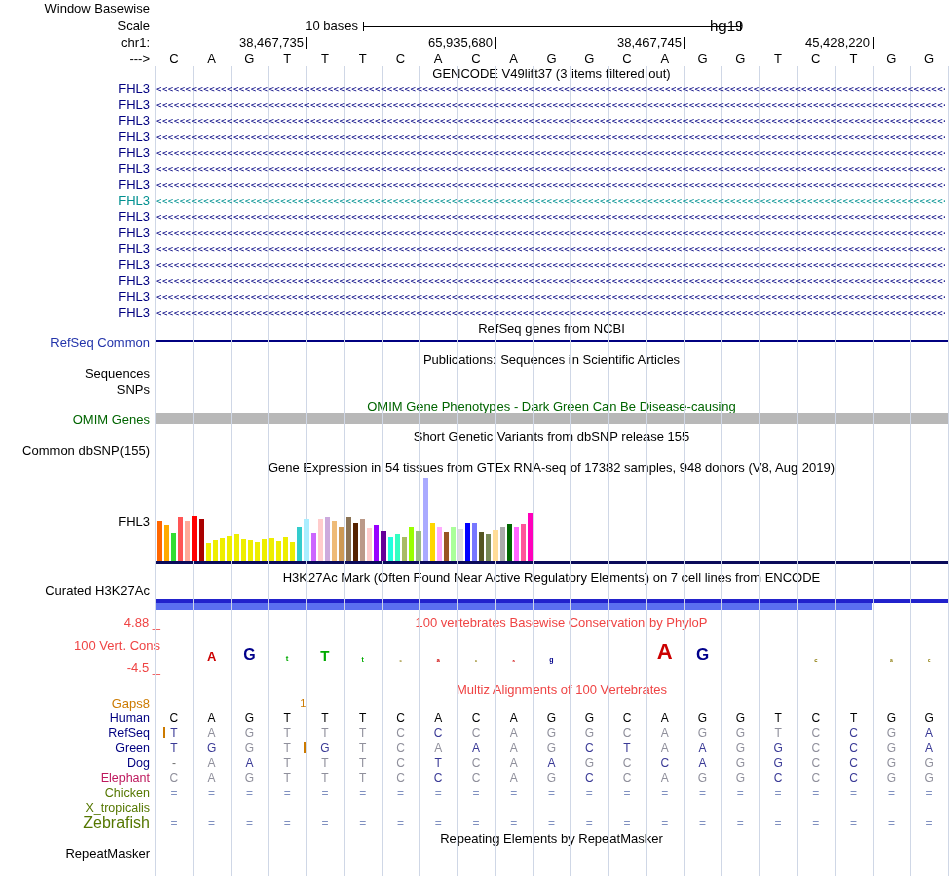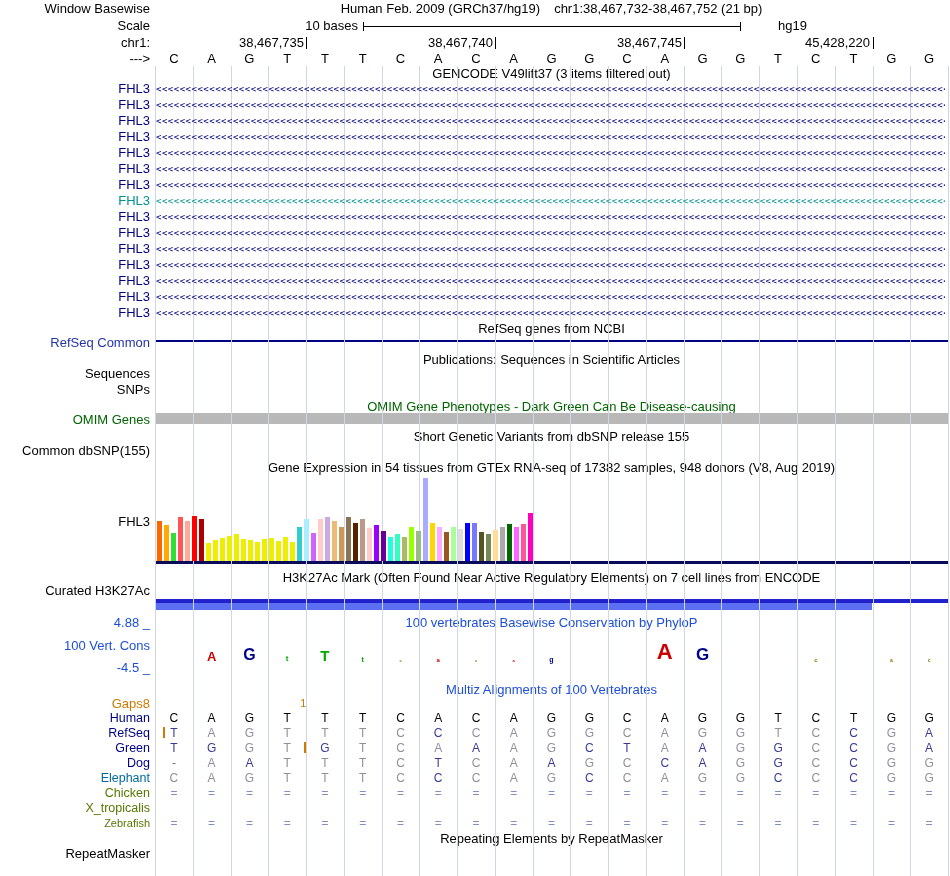--- a/index.html
+++ b/index.html
@@ -3,44 +3,41 @@
 <meta charset="utf-8">
 <style>
   html,body{margin:0;padding:0;}
   body{width:950px;height:876px;background:#ffffff;position:relative;overflow:hidden;
        font-family:"Liberation Sans",sans-serif;color:#000;}
   #stage{position:absolute;left:0;top:0;width:950px;height:876px;}
   .abs{position:absolute;}
   .lbl{position:absolute;left:0;width:150px;text-align:right;font-size:13px;line-height:14px;white-space:nowrap;}
   .hdr{position:absolute;left:155px;width:793px;text-align:center;font-size:13px;line-height:14px;white-space:nowrap;}
   .coordnum{position:absolute;width:110px;text-align:right;font-size:13px;line-height:14px;}
-  .blue{color:#1d4ed8;}
+  .blue{color:#ef4444;padding-left:10px;}
   .green{color:#006400;}
   .orange{color:#cc7a00;}
 </style>
 </head>
 <body>
 
 <div id="stage">
 
   <div class="lbl" style="top:2px">Window Basewise</div>
-  <div class="hdr" style="top:2px">
-    <span>Human Feb. 2009 (GRCh37/hg19)</span><span class="abs-gap" style="display:inline-block;width:14px"></span><span>chr1:38,467,732-38,467,752 (21 bp)</span>
-  </div>
 
   <div class="lbl" style="top:19px">Scale</div>
   <div class="abs" style="left:155px;top:19px;width:203px;text-align:right;font-size:13px;line-height:14px">10 bases</div>
   <div class="abs" style="left:363px;top:26px;width:378px;height:1px;background:#000"></div>
   <div class="abs" style="left:363px;top:22px;width:1px;height:9px;background:#000"></div>
   <div class="abs" style="left:740px;top:22px;width:1px;height:9px;background:#000"></div>
-  <div class="abs" style="left:778px;top:19px;font-size:13px;line-height:14px">hg19</div>
+  <div class="abs" style="left:710px;top:19px;font-size:15px;line-height:14px">hg19</div>
 
   <div class="lbl" style="top:36px">chr1:</div>
   <div class="coordnum" style="left:194px;top:36px">38,467,735</div>
-  <div class="coordnum" style="left:383px;top:36px">38,467,740</div>
+  <div class="coordnum" style="left:383px;top:36px">65,935,680</div>
   <div class="coordnum" style="left:572px;top:36px">38,467,745</div>
   <div class="coordnum" style="left:760px;top:36px">45,428,220</div>
 
   <div class="lbl" style="top:52px">---&gt;</div>
 
   <div class="hdr" style="top:67px">GENCODE V49lift37 (3 items filtered out)</div>
 
   <div class="hdr" style="top:322px">RefSeq genes from NCBI</div>
   <div class="abs" style="left:155px;top:340px;width:793px;height:2px;background:#000080"></div>
   <div class="lbl" style="top:336px;color:#2233aa">RefSeq Common</div>
@@ -313,21 +310,21 @@
       <div style="position: absolute; left: 463px; top: 0px; width: 18px; text-align: center; font-size: 12px; line-height: 14px; color: rgb(144, 144, 156);">C</div>
       <div style="position: absolute; left: 500.8px; top: 0px; width: 18px; text-align: center; font-size: 12px; line-height: 14px; color: rgb(58, 58, 150);">C</div>
       <div style="position: absolute; left: 538.5px; top: 0px; width: 18px; text-align: center; font-size: 12px; line-height: 14px; color: rgb(58, 58, 150);">A</div>
       <div style="position: absolute; left: 576.3px; top: 0px; width: 18px; text-align: center; font-size: 12px; line-height: 14px; color: rgb(144, 144, 156);">G</div>
       <div style="position: absolute; left: 614.1px; top: 0px; width: 18px; text-align: center; font-size: 12px; line-height: 14px; color: rgb(58, 58, 150);">G</div>
       <div style="position: absolute; left: 651.8px; top: 0px; width: 18px; text-align: center; font-size: 12px; line-height: 14px; color: rgb(144, 144, 156);">C</div>
       <div style="position: absolute; left: 689.6px; top: 0px; width: 18px; text-align: center; font-size: 12px; line-height: 14px; color: rgb(58, 58, 150);">C</div>
       <div style="position: absolute; left: 727.4px; top: 0px; width: 18px; text-align: center; font-size: 12px; line-height: 14px; color: rgb(144, 144, 156);">G</div>
       <div style="position: absolute; left: 765.1px; top: 0px; width: 18px; text-align: center; font-size: 12px; line-height: 14px; color: rgb(144, 144, 156);">G</div>
     </div>
-    <div class="lbl" style="top: 771px; color: #0369a1; font-size: 12.5px;">Elephant</div>
+    <div class="lbl" style="top: 771px; color: #be185d; font-size: 12.5px;">Elephant</div>
     <div class="abs" style="left: 155px; top: 771px; width: 793px; height: 14px; z-index: 2;">
       <div style="position: absolute; left: 9.9px; top: 0px; width: 18px; text-align: center; font-size: 12px; line-height: 14px; color: rgb(144, 144, 156);">C</div>
       <div style="position: absolute; left: 47.6px; top: 0px; width: 18px; text-align: center; font-size: 12px; line-height: 14px; color: rgb(144, 144, 156);">A</div>
       <div style="position: absolute; left: 85.4px; top: 0px; width: 18px; text-align: center; font-size: 12px; line-height: 14px; color: rgb(144, 144, 156);">G</div>
       <div style="position: absolute; left: 123.2px; top: 0px; width: 18px; text-align: center; font-size: 12px; line-height: 14px; color: rgb(144, 144, 156);">T</div>
       <div style="position: absolute; left: 160.9px; top: 0px; width: 18px; text-align: center; font-size: 12px; line-height: 14px; color: rgb(144, 144, 156);">T</div>
       <div style="position: absolute; left: 198.7px; top: 0px; width: 18px; text-align: center; font-size: 12px; line-height: 14px; color: rgb(144, 144, 156);">T</div>
       <div style="position: absolute; left: 236.5px; top: 0px; width: 18px; text-align: center; font-size: 12px; line-height: 14px; color: rgb(144, 144, 156);">C</div>
       <div style="position: absolute; left: 274.2px; top: 0px; width: 18px; text-align: center; font-size: 12px; line-height: 14px; color: rgb(58, 58, 150);">C</div>
       <div style="position: absolute; left: 312px; top: 0px; width: 18px; text-align: center; font-size: 12px; line-height: 14px; color: rgb(144, 144, 156);">C</div>
@@ -363,21 +360,21 @@
       <div style="position: absolute; left: 538.5px; top: 0px; width: 18px; text-align: center; font-size: 12px; line-height: 14px; color: rgb(128, 144, 192);">=</div>
       <div style="position: absolute; left: 576.3px; top: 0px; width: 18px; text-align: center; font-size: 12px; line-height: 14px; color: rgb(128, 144, 192);">=</div>
       <div style="position: absolute; left: 614.1px; top: 0px; width: 18px; text-align: center; font-size: 12px; line-height: 14px; color: rgb(128, 144, 192);">=</div>
       <div style="position: absolute; left: 651.8px; top: 0px; width: 18px; text-align: center; font-size: 12px; line-height: 14px; color: rgb(128, 144, 192);">=</div>
       <div style="position: absolute; left: 689.6px; top: 0px; width: 18px; text-align: center; font-size: 12px; line-height: 14px; color: rgb(128, 144, 192);">=</div>
       <div style="position: absolute; left: 727.4px; top: 0px; width: 18px; text-align: center; font-size: 12px; line-height: 14px; color: rgb(128, 144, 192);">=</div>
       <div style="position: absolute; left: 765.1px; top: 0px; width: 18px; text-align: center; font-size: 12px; line-height: 14px; color: rgb(128, 144, 192);">=</div>
     </div>
     <div class="lbl" style="top: 801px; color: rgb(85, 119, 0); font-size: 12.5px;">X_tropicalis</div>
     <div class="abs" style="left: 155px; top: 801px; width: 793px; height: 14px; z-index: 2;"></div>
-    <div class="lbl" style="top: 816px; color: rgb(85, 119, 0); font-size: 11px;">Zebrafish</div>
+    <div class="lbl" style="top: 816px; color: rgb(85, 119, 0); font-size: 16px;">Zebrafish</div>
     <div class="abs" style="left: 155px; top: 816px; width: 793px; height: 14px; z-index: 2;">
       <div style="position: absolute; left: 9.9px; top: 0px; width: 18px; text-align: center; font-size: 12px; line-height: 14px; color: rgb(128, 144, 192);">=</div>
       <div style="position: absolute; left: 47.6px; top: 0px; width: 18px; text-align: center; font-size: 12px; line-height: 14px; color: rgb(128, 144, 192);">=</div>
       <div style="position: absolute; left: 85.4px; top: 0px; width: 18px; text-align: center; font-size: 12px; line-height: 14px; color: rgb(128, 144, 192);">=</div>
       <div style="position: absolute; left: 123.2px; top: 0px; width: 18px; text-align: center; font-size: 12px; line-height: 14px; color: rgb(128, 144, 192);">=</div>
       <div style="position: absolute; left: 160.9px; top: 0px; width: 18px; text-align: center; font-size: 12px; line-height: 14px; color: rgb(128, 144, 192);">=</div>
       <div style="position: absolute; left: 198.7px; top: 0px; width: 18px; text-align: center; font-size: 12px; line-height: 14px; color: rgb(128, 144, 192);">=</div>
       <div style="position: absolute; left: 236.5px; top: 0px; width: 18px; text-align: center; font-size: 12px; line-height: 14px; color: rgb(128, 144, 192);">=</div>
       <div style="position: absolute; left: 274.2px; top: 0px; width: 18px; text-align: center; font-size: 12px; line-height: 14px; color: rgb(128, 144, 192);">=</div>
       <div style="position: absolute; left: 312px; top: 0px; width: 18px; text-align: center; font-size: 12px; line-height: 14px; color: rgb(128, 144, 192);">=</div>

